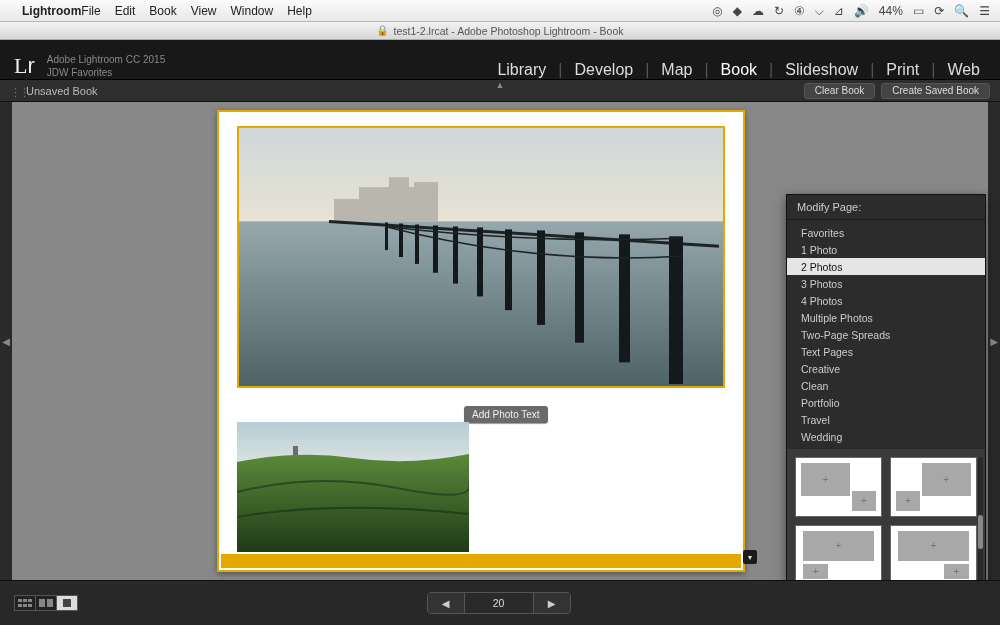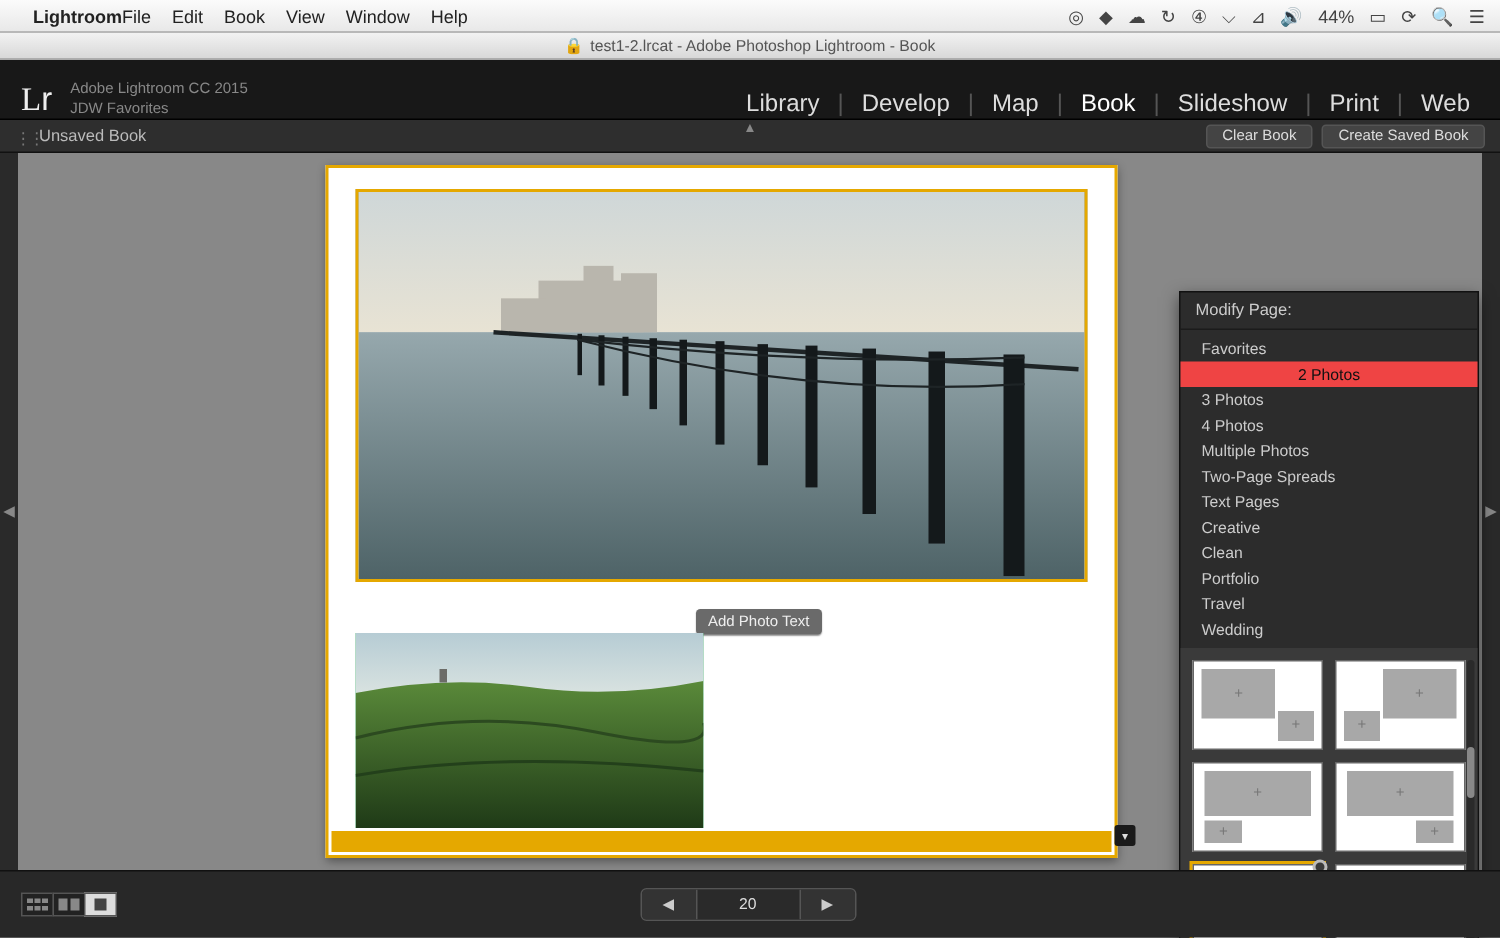--- a/index.html
+++ b/index.html
@@ -63,21 +63,21 @@
   .page-flag { position:absolute; right:-12px; bottom:8px; width:14px; height:14px;
                background:#1a1a1a; border-radius:2px; display:flex; align-items:center;
                justify-content:center; color:#ddd; font-size:8px; }
 
   
   .picker { position:absolute; right:2px; top:92px; width:200px; background:#2c2c2c;
             border:1px solid #111; box-shadow:0 3px 10px rgba(0,0,0,.5); display:flex; flex-direction:column; }
   .picker-head { padding:6px 10px; font-size:11px; color:#ccc; border-bottom:1px solid #1b1b1b; }
   .picker-list { padding:4px 0; }
   .picker-list .item { font-size:10.5px; color:#ccc; padding:2.5px 14px; }
-  .picker-list .item.sel { background:#ef4444; color:#111;text-align:center; }
+  .picker-list .item.sel { background:#e5e5e5; color:#111; }
   .picker-thumbs { background:#3a3a3a; padding:8px; display:grid; grid-template-columns:1fr 1fr;
                    gap:8px; position:relative; }
   .tmpl { background:#fff; height:60px; position:relative; border:1px solid #666; }
   .tmpl .ph { position:absolute; background:#a8a8a8; display:flex; align-items:center; justify-content:center;
               font-size:10px; color:#777; }
   .tmpl.selected { outline:2px solid #e5a800; }
   .tmpl .ring { position:absolute; right:-4px; top:-4px; width:10px; height:10px; border:2px solid #bbb;
                 border-radius:50%; background:#3a3a3a; }
   .thumbs-scroll { position:absolute; right:2px; top:8px; bottom:8px; width:5px; }
   .thumbs-scroll .track { position:absolute; inset:0; background:#2a2a2a; border-radius:3px; }
@@ -243,20 +243,21 @@
       </div>
       <div class="orange-bar"></div>
     </div>
     <div class="page-flag">▾</div>
   </div>
 
   <div class="picker">
     <div class="picker-head">Modify Page:</div>
     <div class="picker-list">
       <div class="item">Favorites</div>
+      <div class="item">1 Photo</div>
       <div class="item sel">2 Photos</div>
       <div class="item">3 Photos</div>
       <div class="item">4 Photos</div>
       <div class="item">Multiple Photos</div>
       <div class="item">Two-Page Spreads</div>
       <div class="item">Text Pages</div>
       <div class="item">Creative</div>
       <div class="item">Clean</div>
       <div class="item">Portfolio</div>
       <div class="item">Travel</div>

